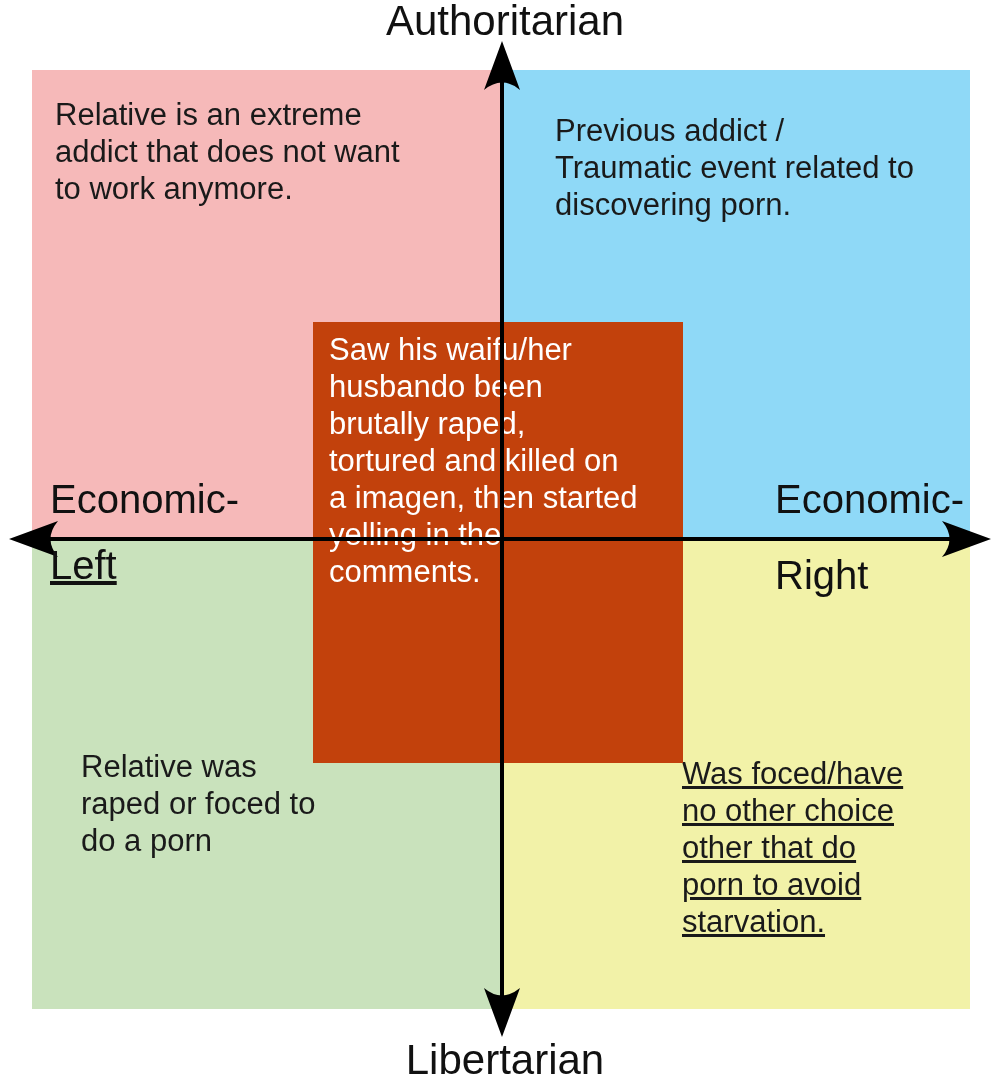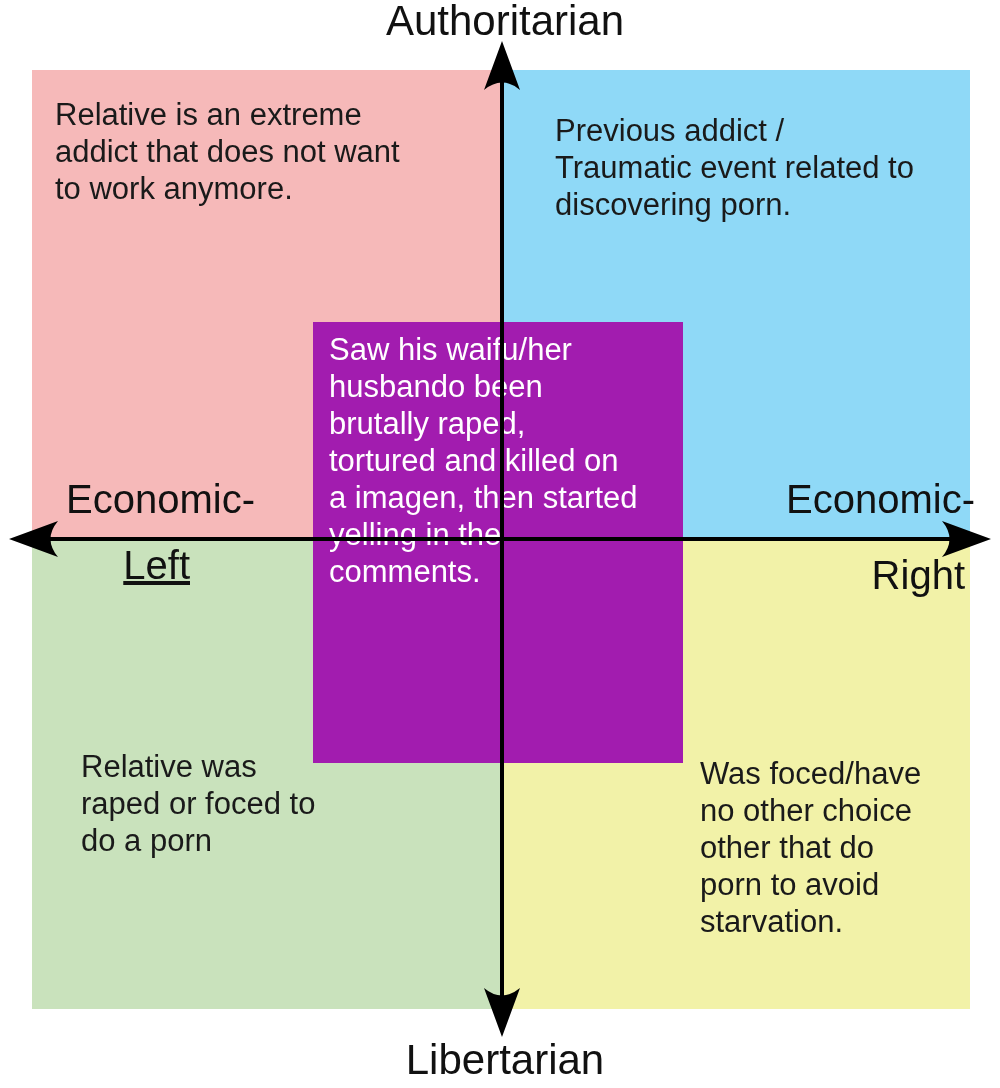--- a/index.html
+++ b/index.html
@@ -19,21 +19,21 @@
   .qtext {
     position: absolute;
     white-space: pre-line;
     font-size: 31px;
     line-height: 37px;
     color: #1a1a1a;
   }
   .t-tl { left: 55px;  top: 96px; }
   .t-tr { left: 555px; top: 112px; }
   .t-bl { left: 81px;  top: 748px; }
-  .t-br { left: 700px; top: 755px; }
+  .t-br { left: 682px; top: 755px; text-decoration: underline; }
   .center-overlay {
     position: absolute;
     left: 313px; top: 322px;
     width: 370px; height: 441px;
     padding: 9px 10px 0 16px;
   }
   .center-overlay .qtext {
     position: static;
     color: #ffffff;
   }
@@ -49,21 +49,21 @@
     line-height: 1.1;
     text-align: center;
     color: #111111;
   }
   .lbl-top    { left: 0; top: -2px;   width: 1010px; }
   .lbl-bottom { left: 0; top: 1037px; width: 1010px; }
   .axis-word {
     position: absolute;
     font-size: 40px;
     line-height: 1.1;
-    text-align: right;
+    text-align: left;
     color: #111111;
   }
   .lbl-econ-left  { left: 50px;  top: 477px; width: 205px; }
   .lbl-left       { left: 50px;  top: 543px; width: 140px; text-decoration: underline; }
   .lbl-econ-right { left: 775px; top: 477px; width: 200px; }
   .lbl-right      { left: 775px; top: 553px; width: 190px; }
 </style>
 </head>
 <body>
 
@@ -82,21 +82,21 @@
 discovering porn.</div>
   <div class="qtext t-bl">Relative was
 raped or foced to
 do a porn</div>
   <div class="qtext t-br">Was foced/have
 no other choice
 other that do
 porn to avoid
 starvation.</div>
 
-  <div class="center-overlay" style="background-color: #a21caf;">
+  <div class="center-overlay" style="background-color: #c2410c;">
     <div class="qtext">Saw his waifu/her
 husbando been
 brutally raped,
 tortured and killed on
 a imagen, then started
 yelling in the
 comments.</div>
   </div>
 
   <svg class="axes-svg" viewBox="0 0 1000 1088" xmlns="http://www.w3.org/2000/svg">

